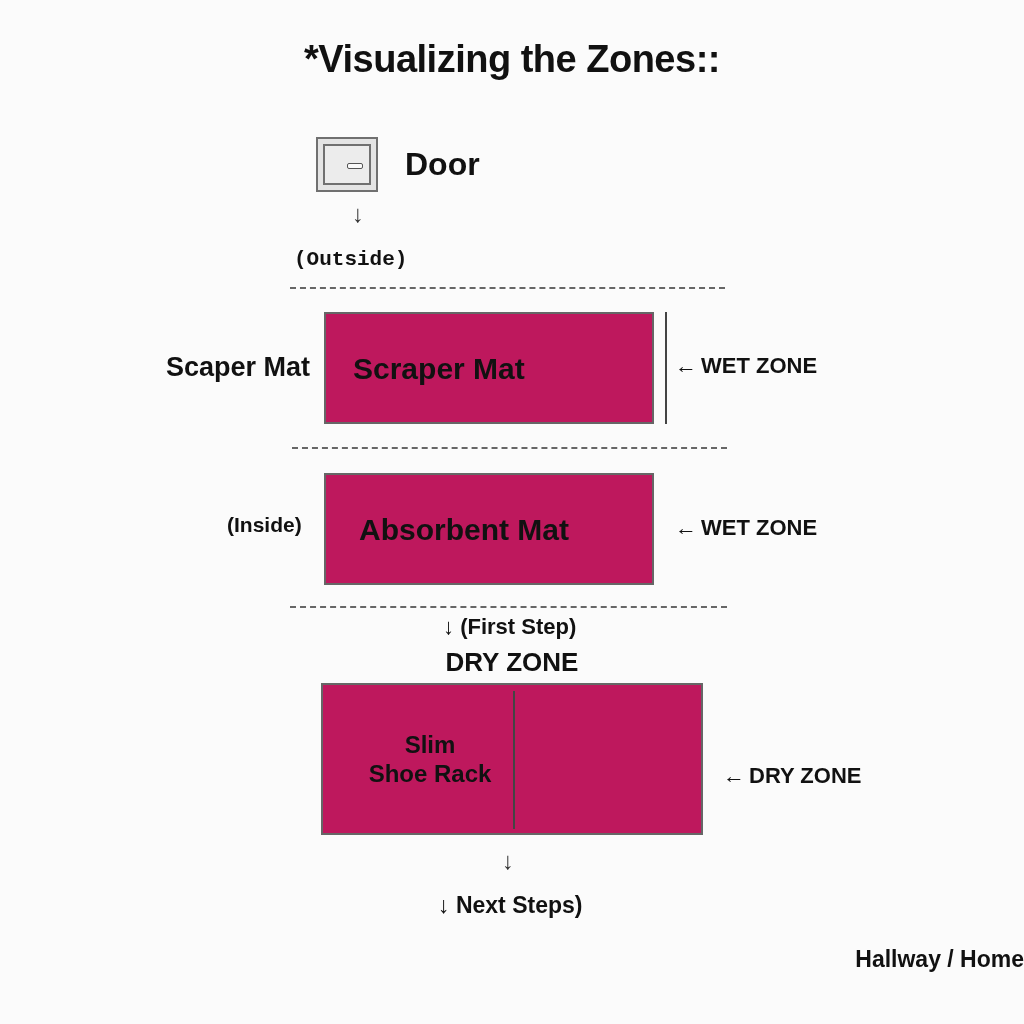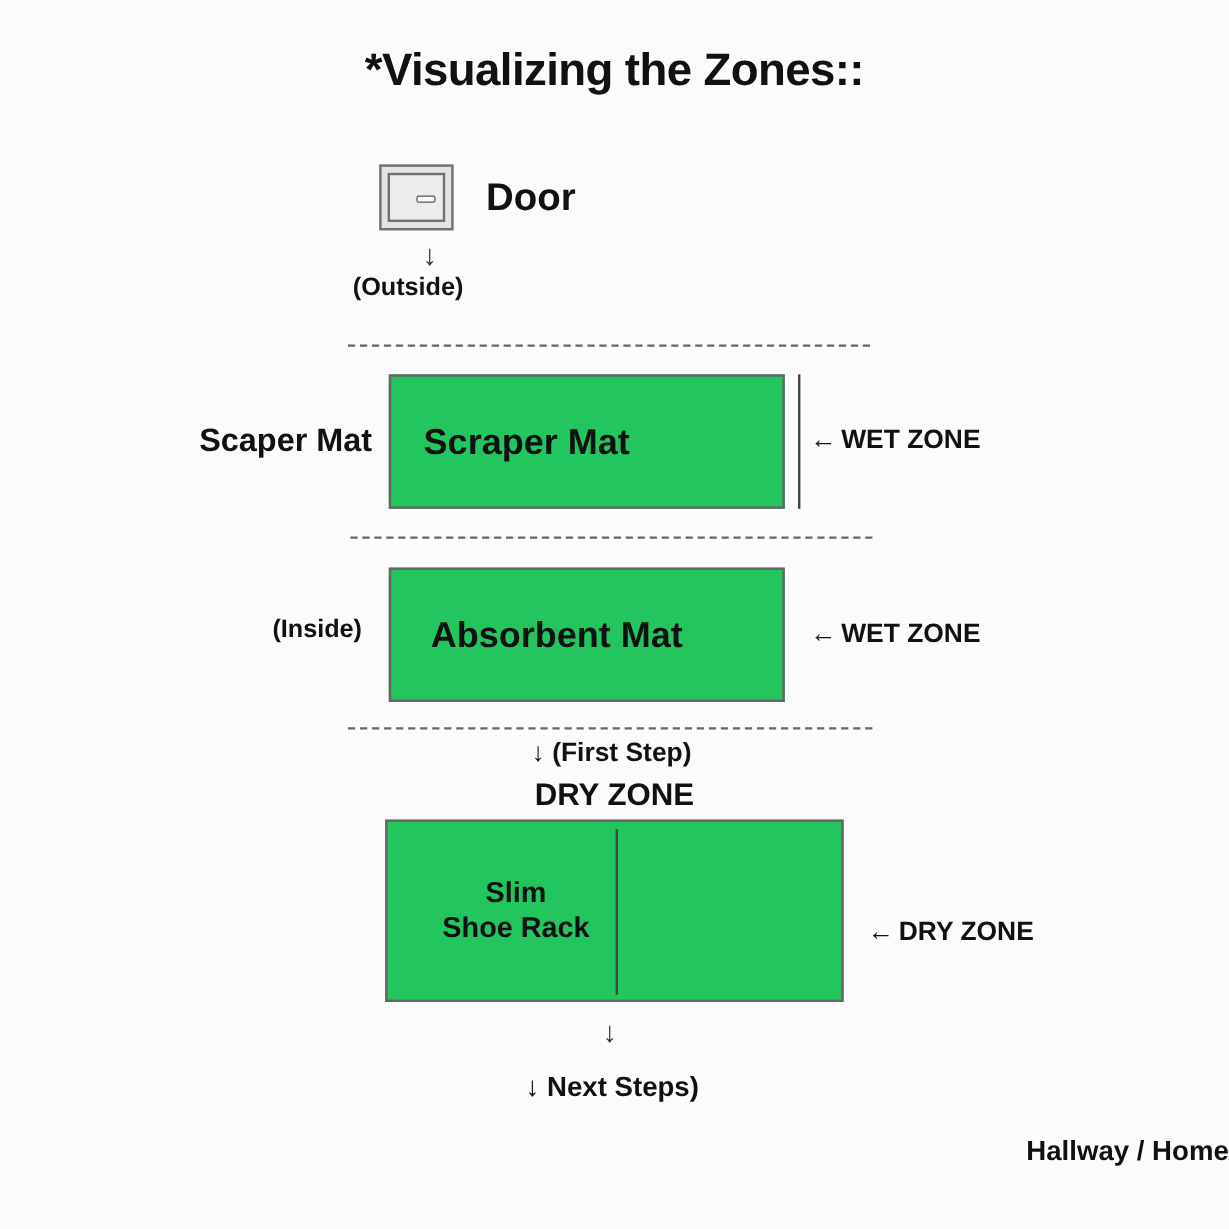--- a/index.html
+++ b/index.html
@@ -10,40 +10,40 @@
   .abs { position: absolute; }
   .title { left: 0; width: 1024px; top: 38px; text-align: center; font-size: 38px; font-weight: bold; letter-spacing: -0.5px; }
   .door-icon { left: 316px; top: 137px; width: 62px; height: 55px; background: #e4e4e4; border: 2px solid #707070; box-sizing: border-box; }
   .door-inner { position: absolute; left: 5px; top: 5px; right: 5px; bottom: 5px; border: 2px solid #707070; background: #ececec; }
   .door-handle { position: absolute; right: 6px; top: 17px; width: 14px; height: 4px; border: 1.5px solid #555; border-radius: 2px; background: #fafafa; }
   .door-label { left: 405px; top: 146px; font-size: 32px; font-weight: bold; }
   .arrow-sm { font-size: 24px; font-weight: normal; color: #333; }
   .label-md { font-size: 21px; font-weight: bold; }
   .label-lg { font-size: 28px; font-weight: bold; }
   .dash { height: 0; border-top: 2px dashed #666; }
-  .mat { background: #22c55e; border: 2px solid #666; box-sizing: border-box; }
+  .mat { background: #be185d; border: 2px solid #666; box-sizing: border-box; }
   .mat-text { font-size: 30px; font-weight: bold; }
   .zone-tag { font-size: 22px; font-weight: bold; white-space: nowrap; }
   .zone-tag .arr { font-weight: normal; margin-right: 4px; }
   .vline { width: 0; border-left: 2px solid #444; }
   .cell-text { font-size: 24px; font-weight: bold; text-align: center; line-height: 29px; }
 </style>
 </head>
 <body>
 
 <div class="abs title">*Visualizing the Zones::</div>
 
 <div class="abs door-icon">
   <div class="door-inner">
     <div class="door-handle"></div>
   </div>
 </div>
 <div class="abs door-label">Door</div>
 <div class="abs arrow-sm" style="left:352px; top:200px;">↓</div>
-<div class="abs label-md" style="left:294px; top:228px;">(Outside)</div>
+<div class="abs label-md" style="left:294px; top:248px;font-family:Liberation Mono, monospace;">(Outside)</div>
 
 <div class="abs dash" style="left:290px; top:287px; width:435px;"></div>
 
 <div class="abs label-lg" style="left:166px; top:352px; font-size:27px;">Scaper Mat</div>
 <div class="abs mat" style="left:324px; top:312px; width:330px; height:112px;">
   <div class="abs mat-text" style="left:27px; top:38px;">Scraper Mat</div>
 </div>
 <div class="abs vline" style="left:665px; top:312px; height:112px;"></div>
 <div class="abs zone-tag" style="left:675px; top:353px;">
   <span class="arr">←</span><span>WET ZONE</span>

